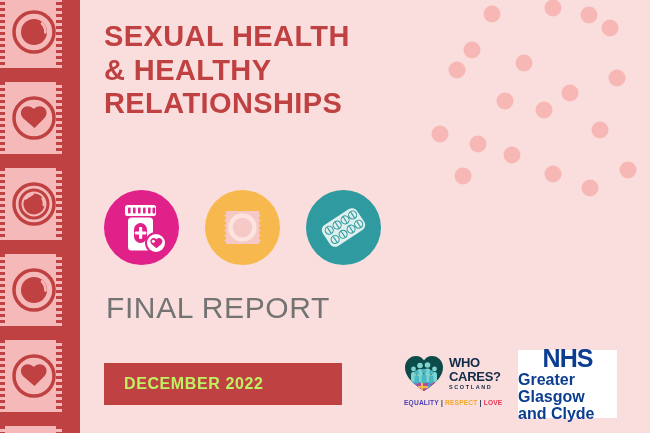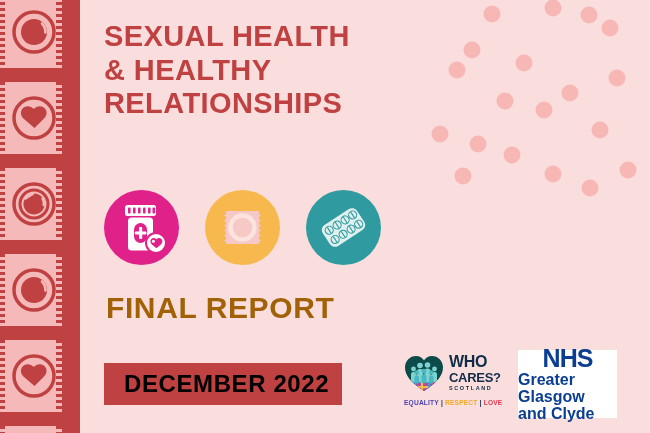--- a/index.html
+++ b/index.html
@@ -35,37 +35,37 @@
   }
   #title .tl{display:block;white-space:nowrap;}
 
   
   #iconrow{position:absolute;left:104px;top:190px;display:flex;gap:26px;align-items:center;}
   .iconcircle{width:75px;height:75px;border-radius:50%;display:flex;align-items:center;justify-content:center;}
 
   
   #finalreport{
     position:absolute;left:106px;top:291px;
-    color:#a16207;font-weight:bold;font-size:30px;letter-spacing:.6px;
+    color:#737373;font-weight:normal;font-size:30px;letter-spacing:.6px;
   }
 
   
   #datebanner{
     position:absolute;left:104px;top:363px;width:238px;height:42px;
     background:#bf4141;display:flex;align-items:center;
   }
   #datebanner span{
-    color:#000000;font-weight:bold;font-size:24px;letter-spacing:.6px;margin-left:20px;
+    color:#bef264;font-weight:bold;font-size:16px;letter-spacing:.6px;margin-left:20px;
   }
 
   
   #wclogo{position:absolute;left:404px;top:354px;width:104px;height:64px;}
   #wclogo .wcrow{display:flex;align-items:center;gap:5px;}
   #wclogo .wctext{line-height:1;}
-  #wclogo .wc1{font-size:16px;font-weight:bold;color:#0f2b46;letter-spacing:-.3px;display:block;}
+  #wclogo .wc1{font-size:13px;font-weight:bold;color:#0f2b46;letter-spacing:-.3px;display:block;}
   #wclogo .wc2{font-size:13px;font-weight:bold;color:#0f2b46;letter-spacing:-.3px;display:block;margin-top:1px;}
   #wclogo .wc3{font-size:5.5px;font-weight:bold;color:#0f2b46;letter-spacing:1.6px;display:block;margin-top:2px;}
   #wctag{margin-top:7px;font-size:6.6px;font-weight:bold;letter-spacing:.2px;white-space:nowrap;}
   #wctag .sep{color:#0f2b46;}
 
   #nhslogo{
     position:absolute;left:518px;top:350px;width:99px;height:68px;
     background:#ffffff;display:flex;flex-direction:column;align-items:center;justify-content:center;
   }
   #nhslogo .nhsword{font-size:25px;font-weight:bold;color:#0b3d91;letter-spacing:-1px;line-height:1;}

